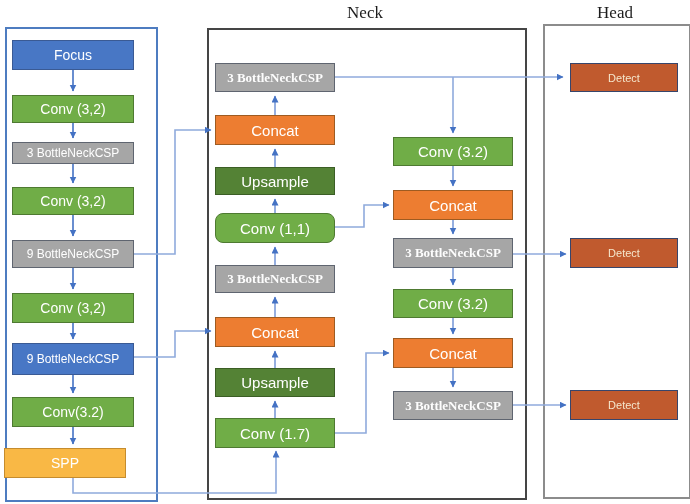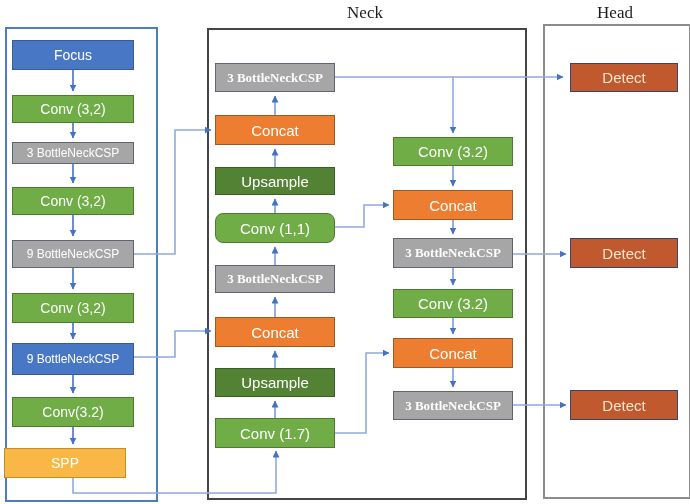--- a/index.html
+++ b/index.html
@@ -19,21 +19,21 @@
   .node{
     position:absolute;z-index:3;display:flex;align-items:center;justify-content:center;
     color:#fff;font-size:14px;box-sizing:border-box;white-space:nowrap;
   }
   .n-blue  {background:var(--node-blue,#4877c5);border:1.5px solid #3a5a94;}
   .n-green {background:var(--node-green,#70ad47);border:1.5px solid #4e7a31;}
   .n-gray  {background:var(--node-gray,#a6a6a6);border:1.5px solid #5f6570;}
   .n-orange{background:var(--node-orange,#ed7d31);border:1.5px solid #9e5b21;}
   .n-dkgreen{background:var(--node-dkgreen,#548235);border:1.5px solid #3b5e25;}
   .n-amber {background:var(--node-amber,#f9b845);border:1.5px solid #c58c2e;}
-  .n-brick {background:var(--node-brick,#c05a2e);border:1.5px solid #37456b;color:var(--detect-text,#f5e7cd);font-size:15px;}
+  .n-brick {background:var(--node-brick,#c05a2e);border:1.5px solid #37456b;color:var(--detect-text,#f5e7cd);font-size:11px;}
   .lbl-sm{font-size:12px;}
   .lbl-serif{font-family:"Liberation Serif",serif;font-weight:bold;font-size:13px;color:#fdfdfd;}
   .lbl-md{font-size:15px;}
 </style>
 </head>
 <body>
 
 <div id="canvas">
 
   <div class="frame frame-backbone"></div>

